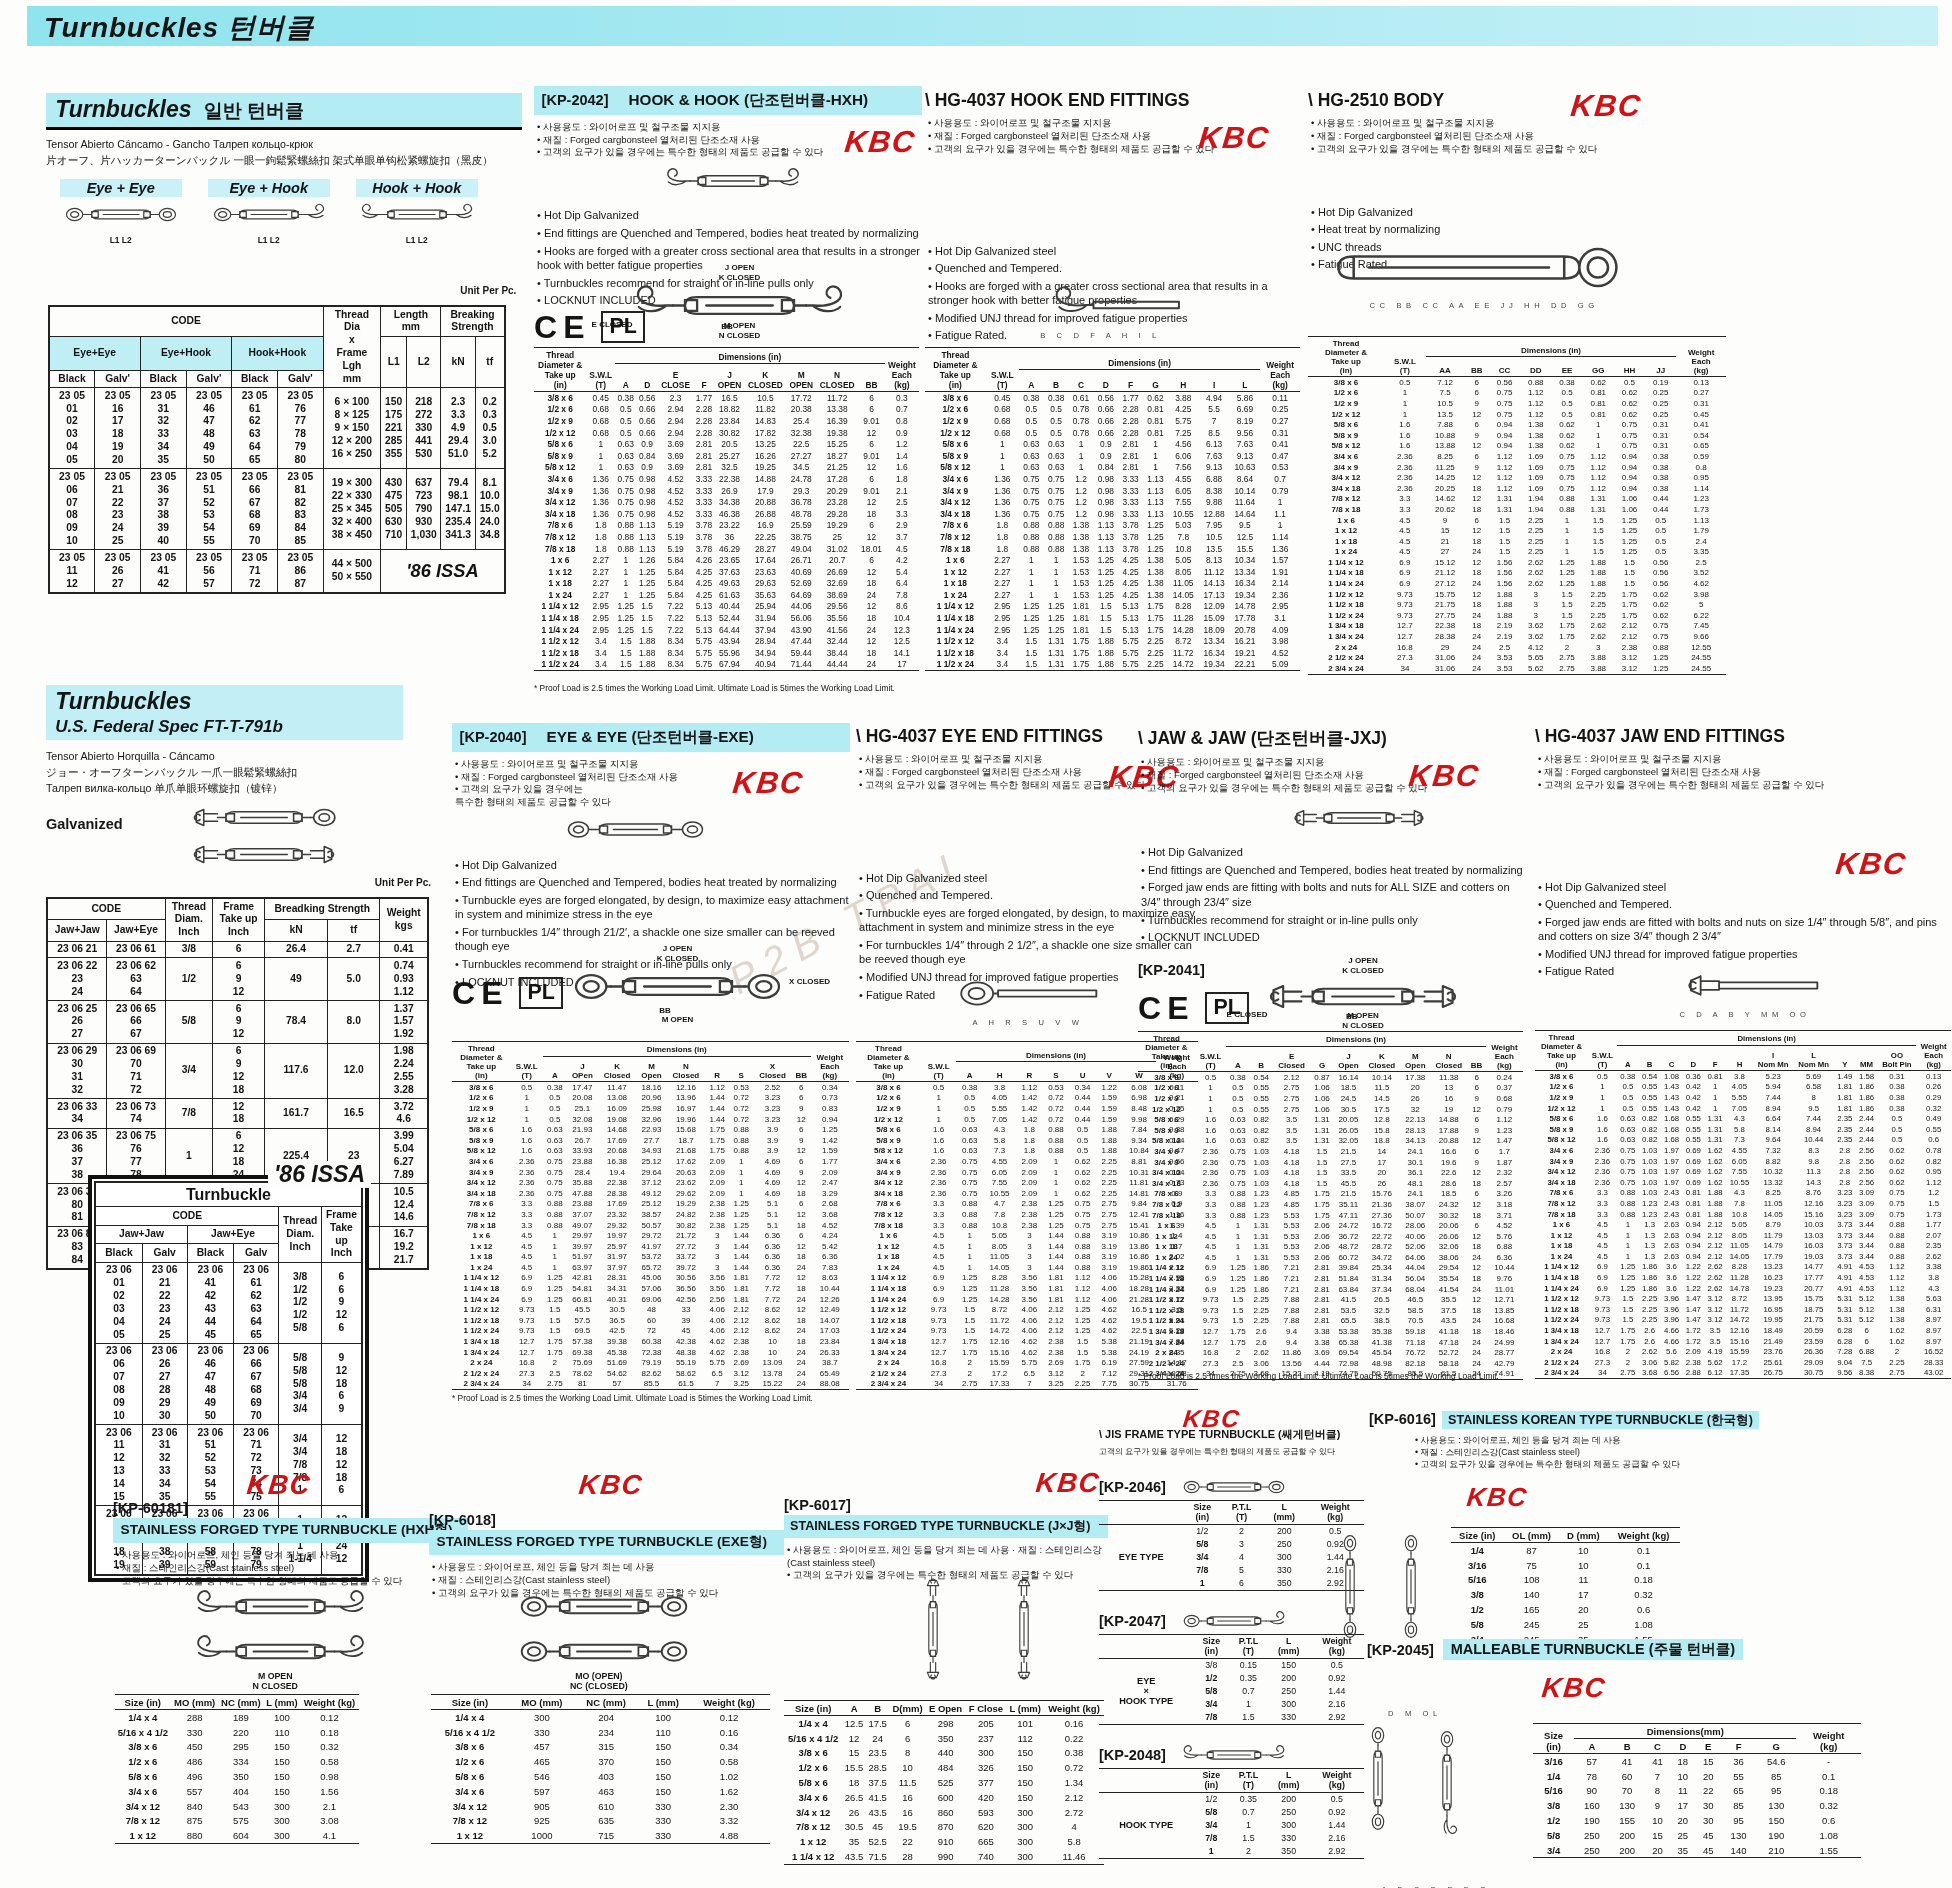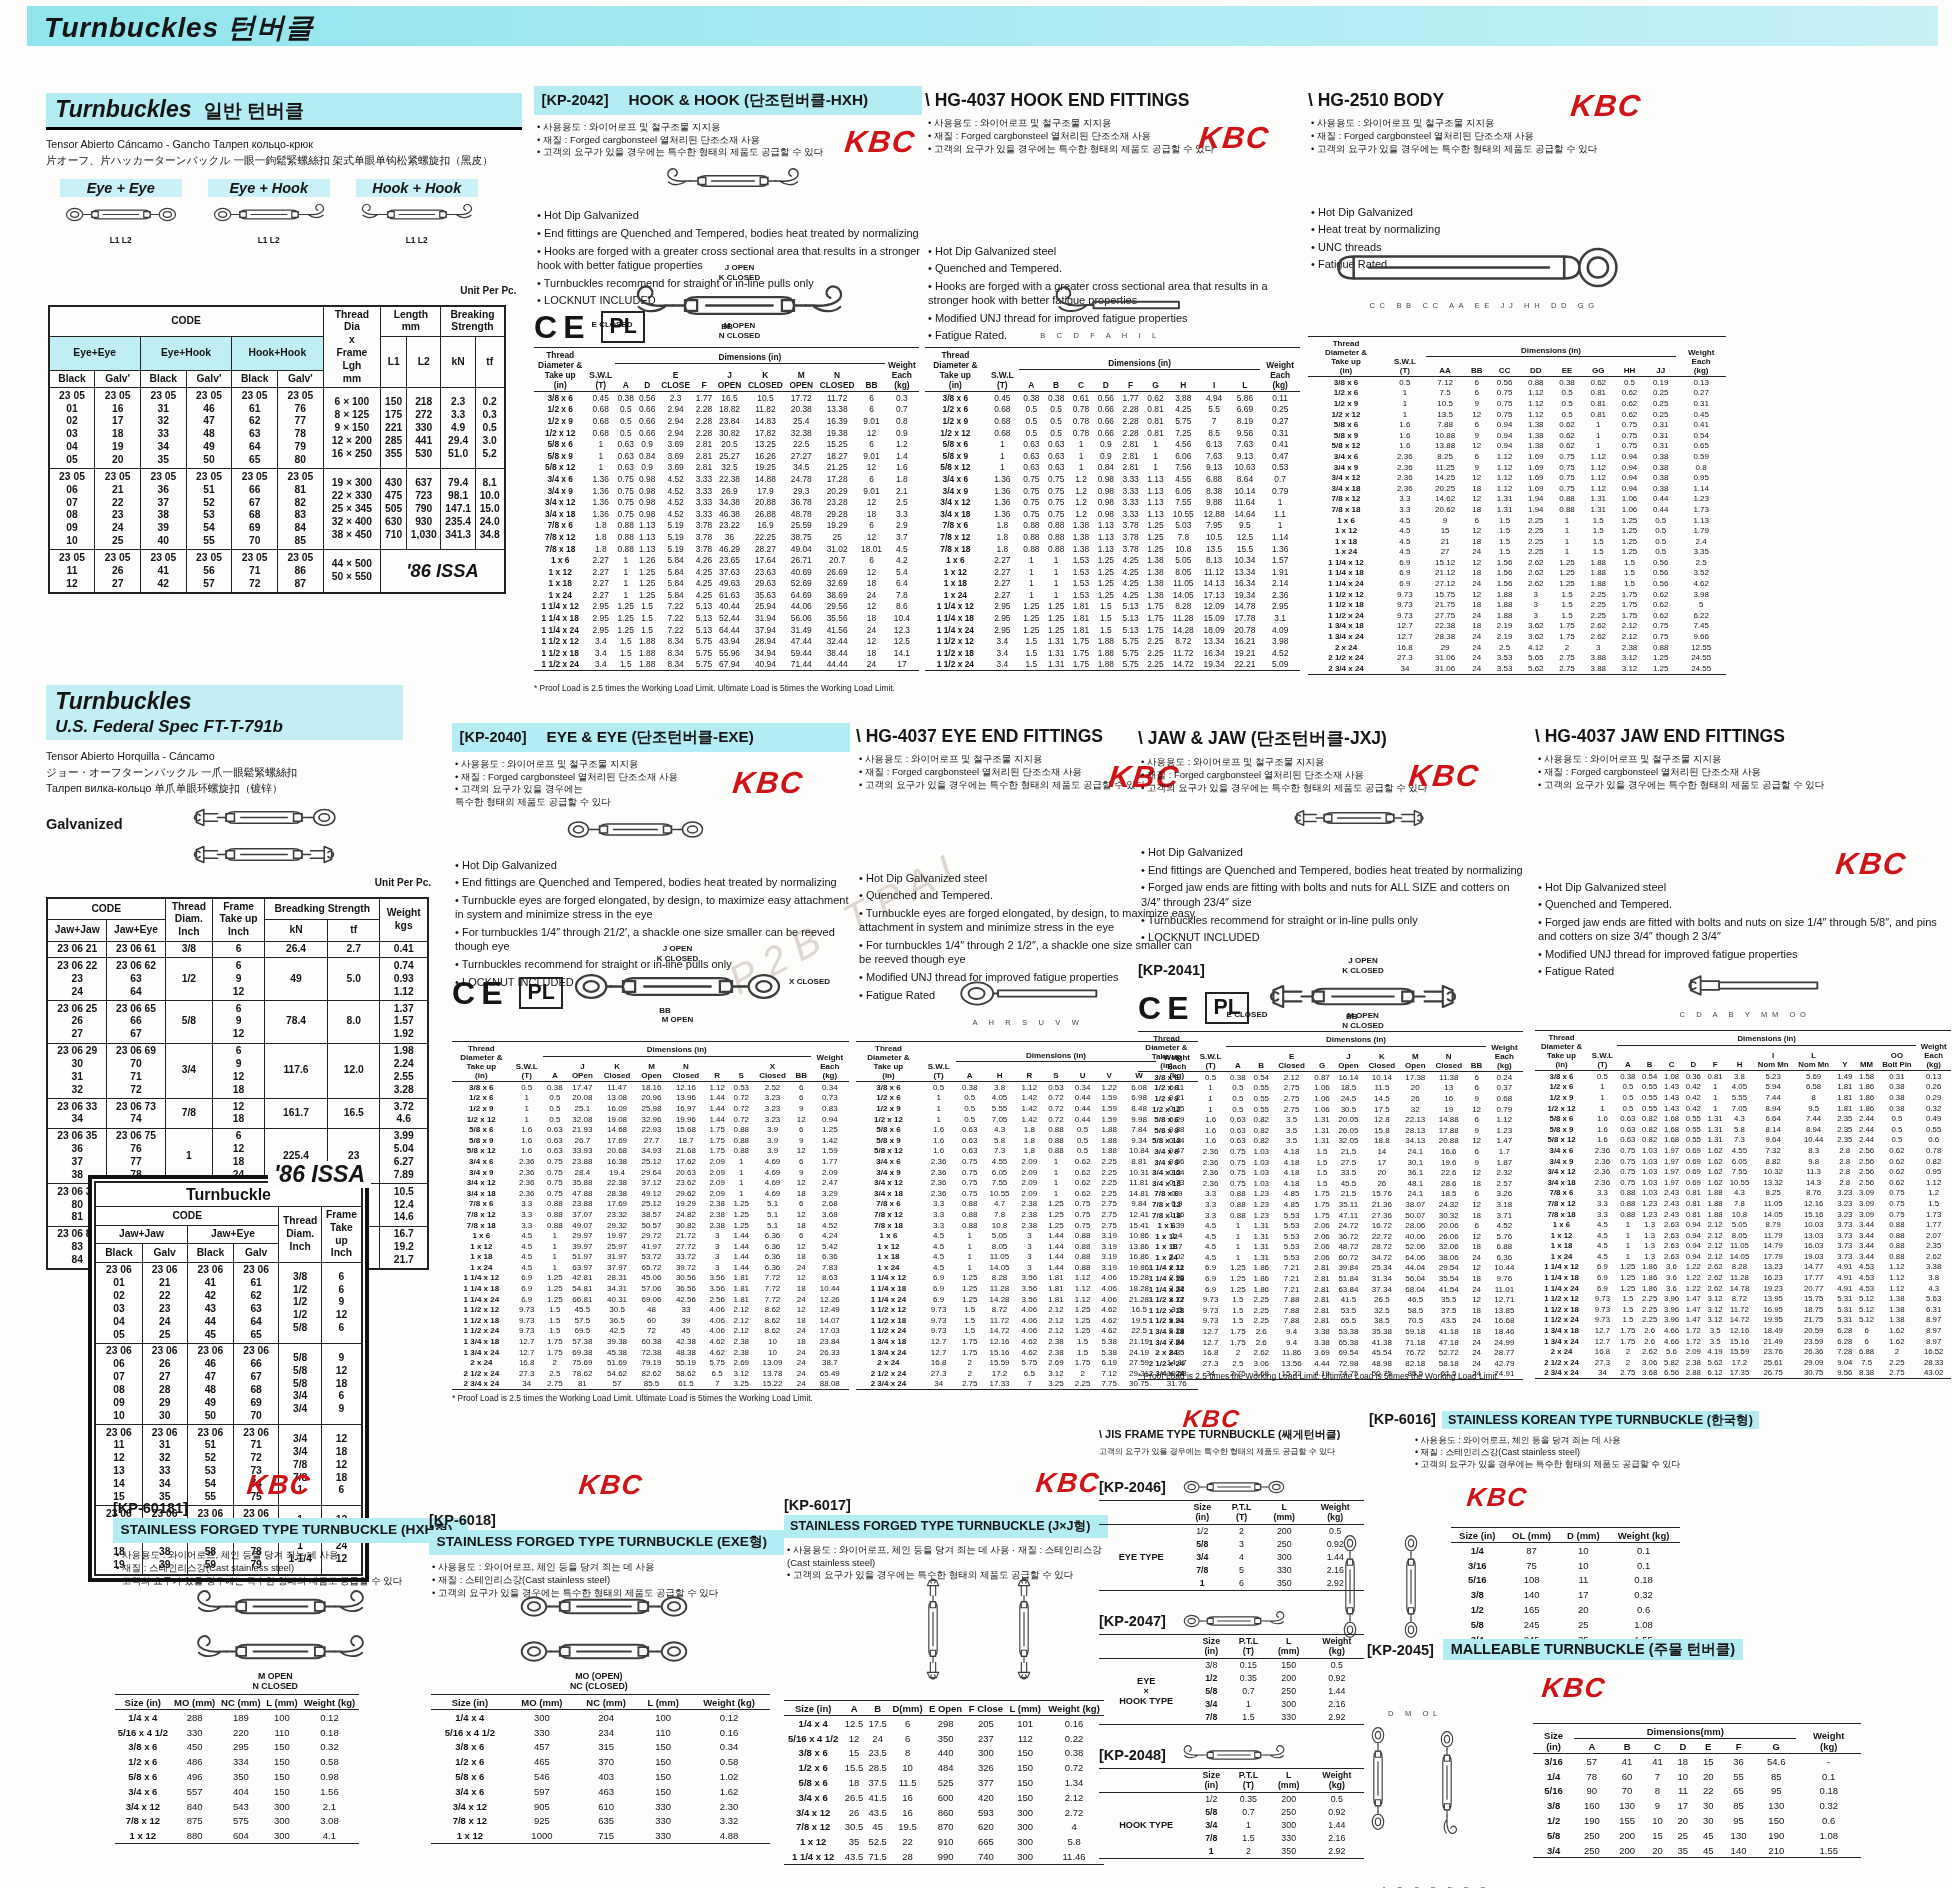--- a/index.html
+++ b/index.html
@@ -729,21 +729,21 @@
             </tr>
             <tr>
               <td>1 1/4 x 24</td>
               <td>2.95</td>
               <td>1.25</td>
               <td>1.5</td>
               <td>7.22</td>
               <td>5.13</td>
               <td>64.44</td>
               <td>37.94</td>
-              <td>31.49</td>
+              <td>43.90</td>
               <td>41.56</td>
               <td>24</td>
               <td>12.3</td>
             </tr>
             <tr>
               <td>1 1/2 x 12</td>
               <td>3.4</td>
               <td>1.5</td>
               <td>1.88</td>
               <td>8.34</td>

